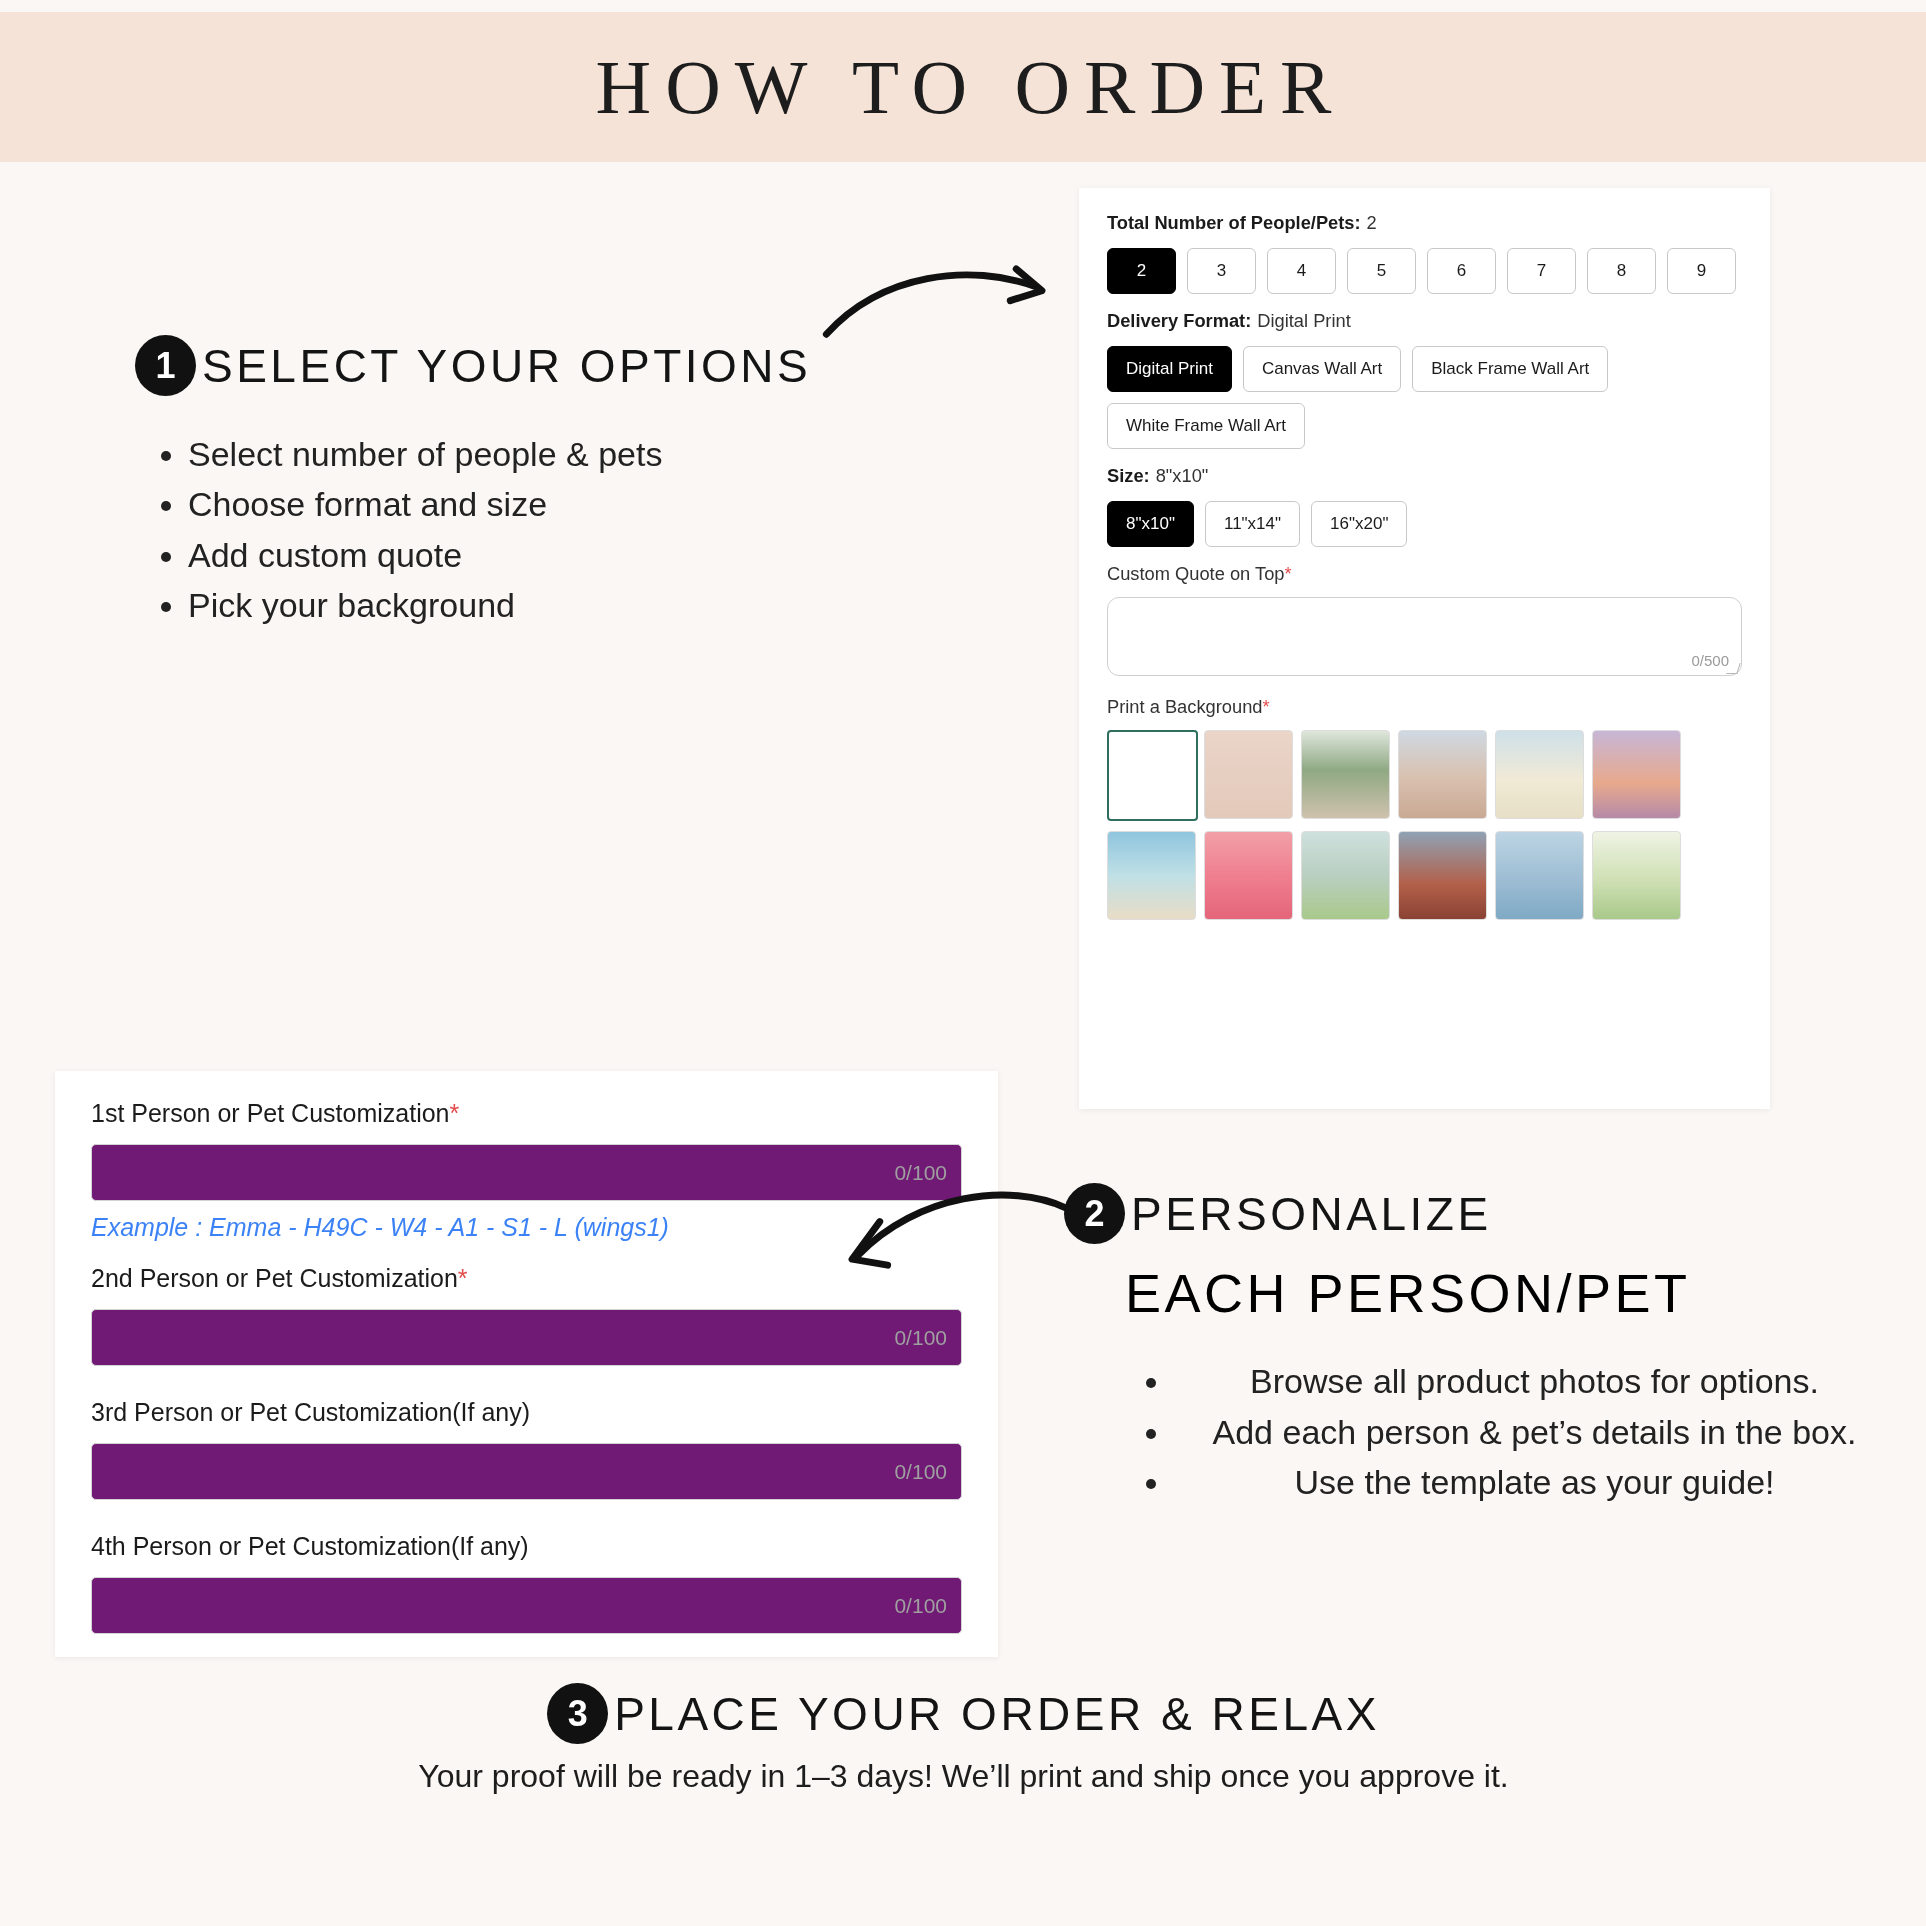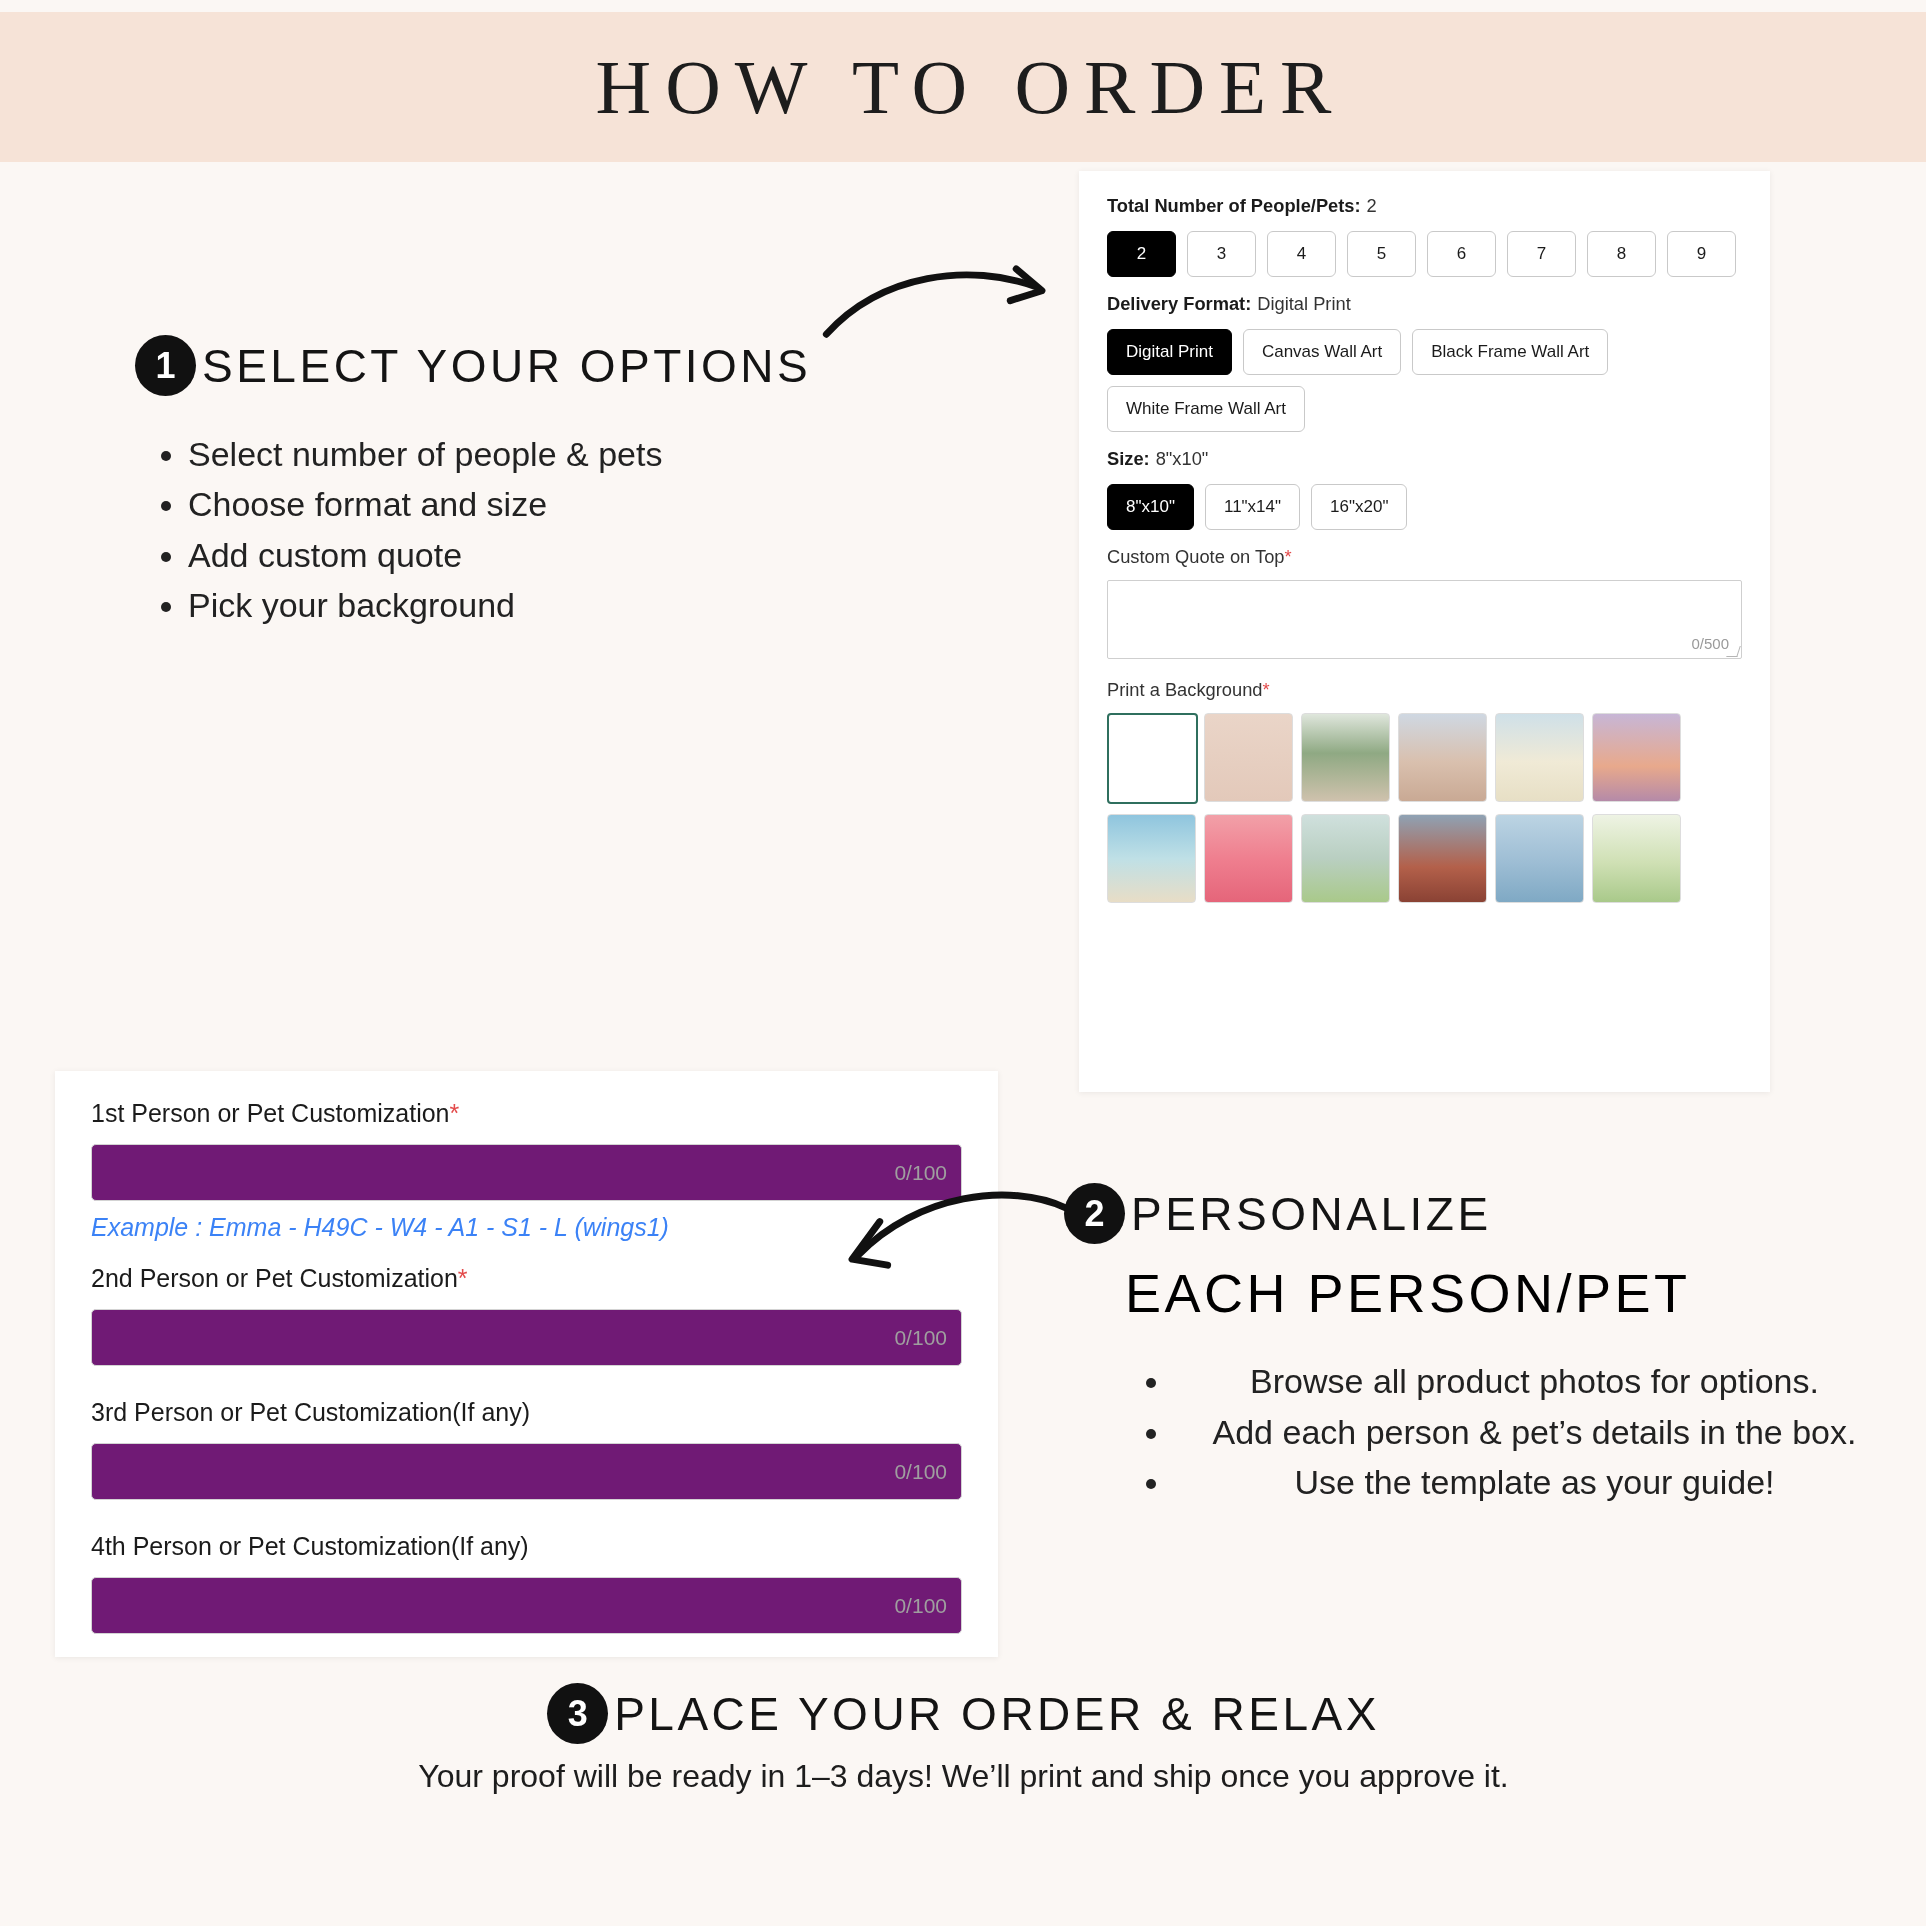--- a/index.html
+++ b/index.html
@@ -93,21 +93,21 @@
     left: 822px;
     top: 1188px;
     width: 248px;
     height: 89px;
   }
 
   
   .options-panel {
     position: absolute;
     left: 1079px;
-    top: 171px;
+    top: 188px;
     width: 691px;
     height: 921px;
     background: #fff;
     box-shadow: 0 1px 6px rgba(0,0,0,.07);
     padding: 24px 28px 0 28px;
     box-sizing: border-box;
     overflow: hidden;
   }
   .opt-label {
     font-size: 18.3px;
@@ -150,21 +150,21 @@
   .chip.num { width: 69px; padding: 0; }
   .chip.sel {
     background: #000;
     color: #fff;
     border-color: #000;
   }
   .quote-box {
     position: relative;
     height: 77px;
     border: 1.3px solid #cfcfcf;
-    border-radius: 2px;
+    border-radius: 12px;
     background: #fff;
     margin-bottom: 20px;
   }
   .quote-count {
     position: absolute;
     right: 12px;
     bottom: 6px;
     font-size: 15px;
     color: #9a9a9a;
   }

